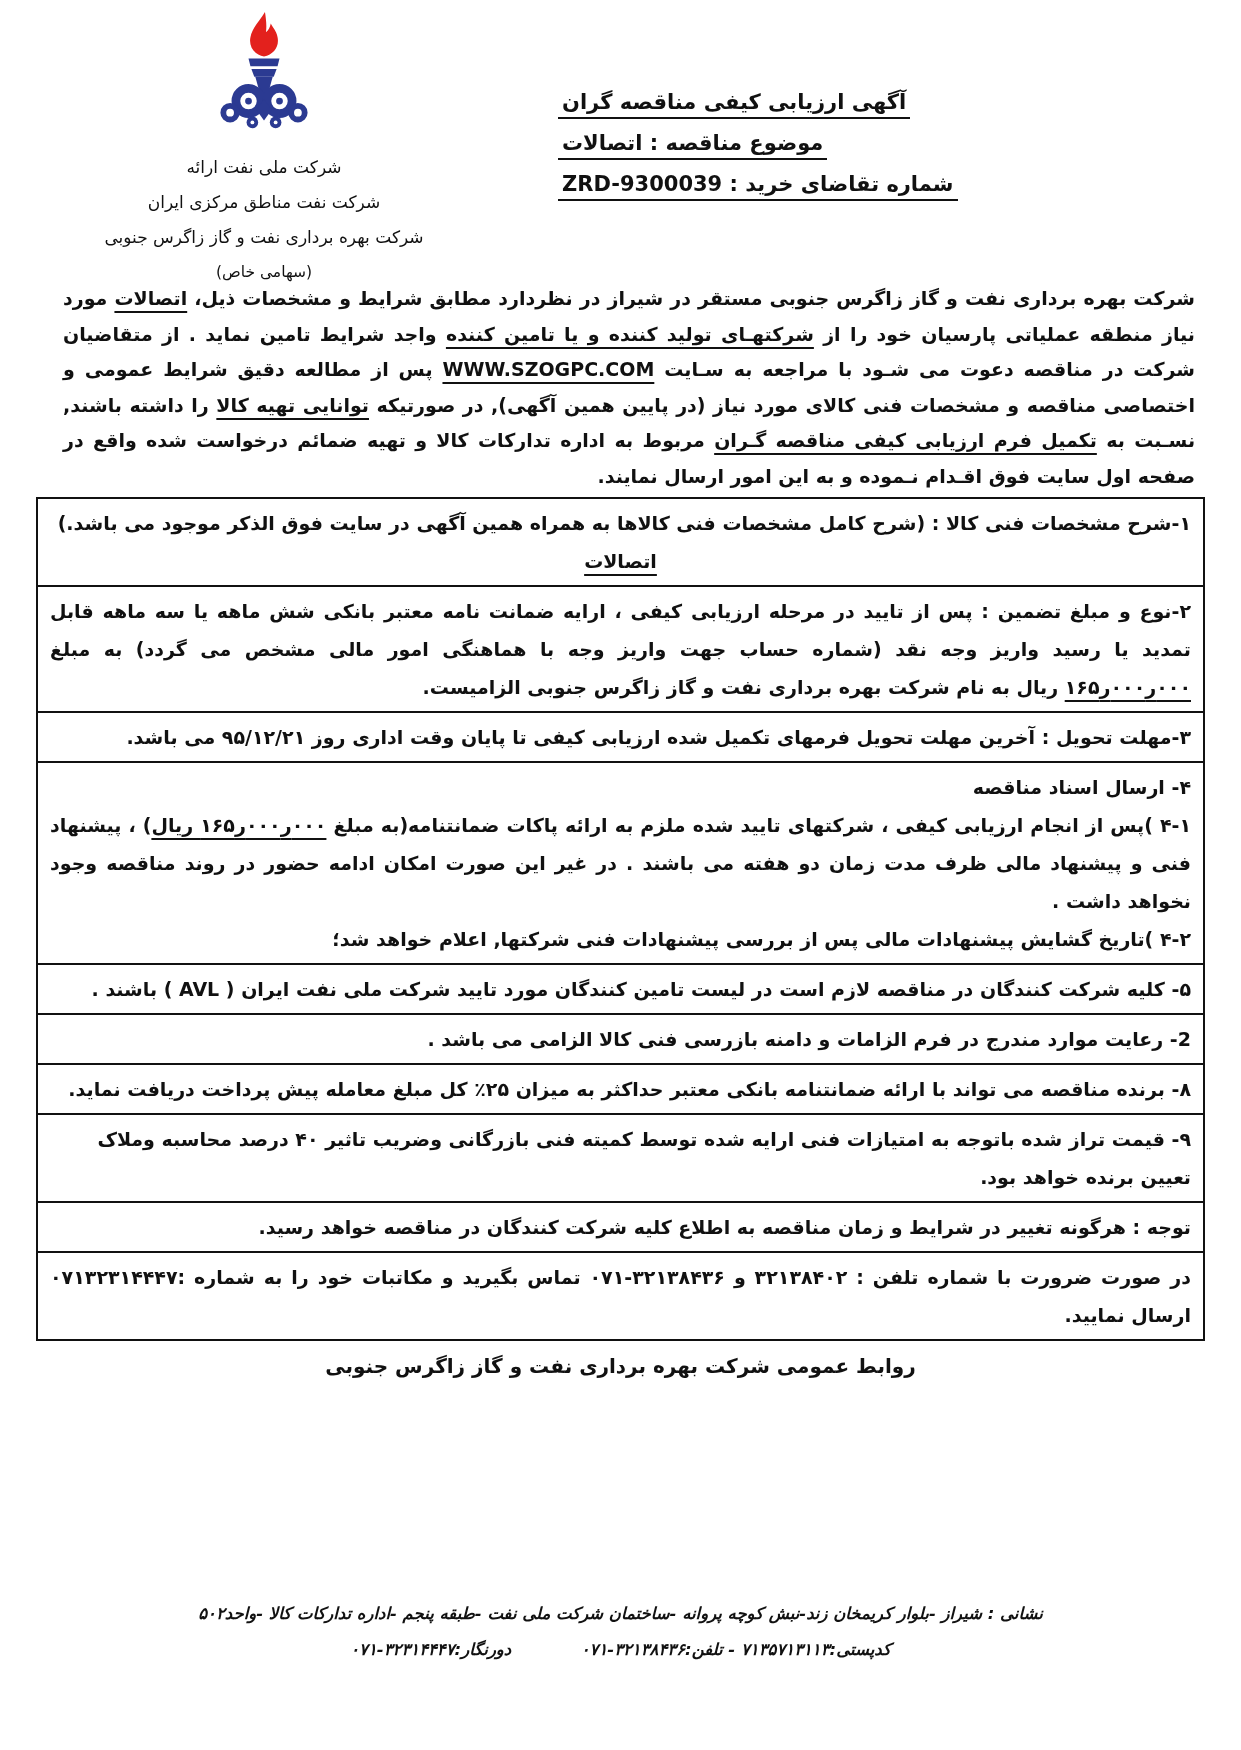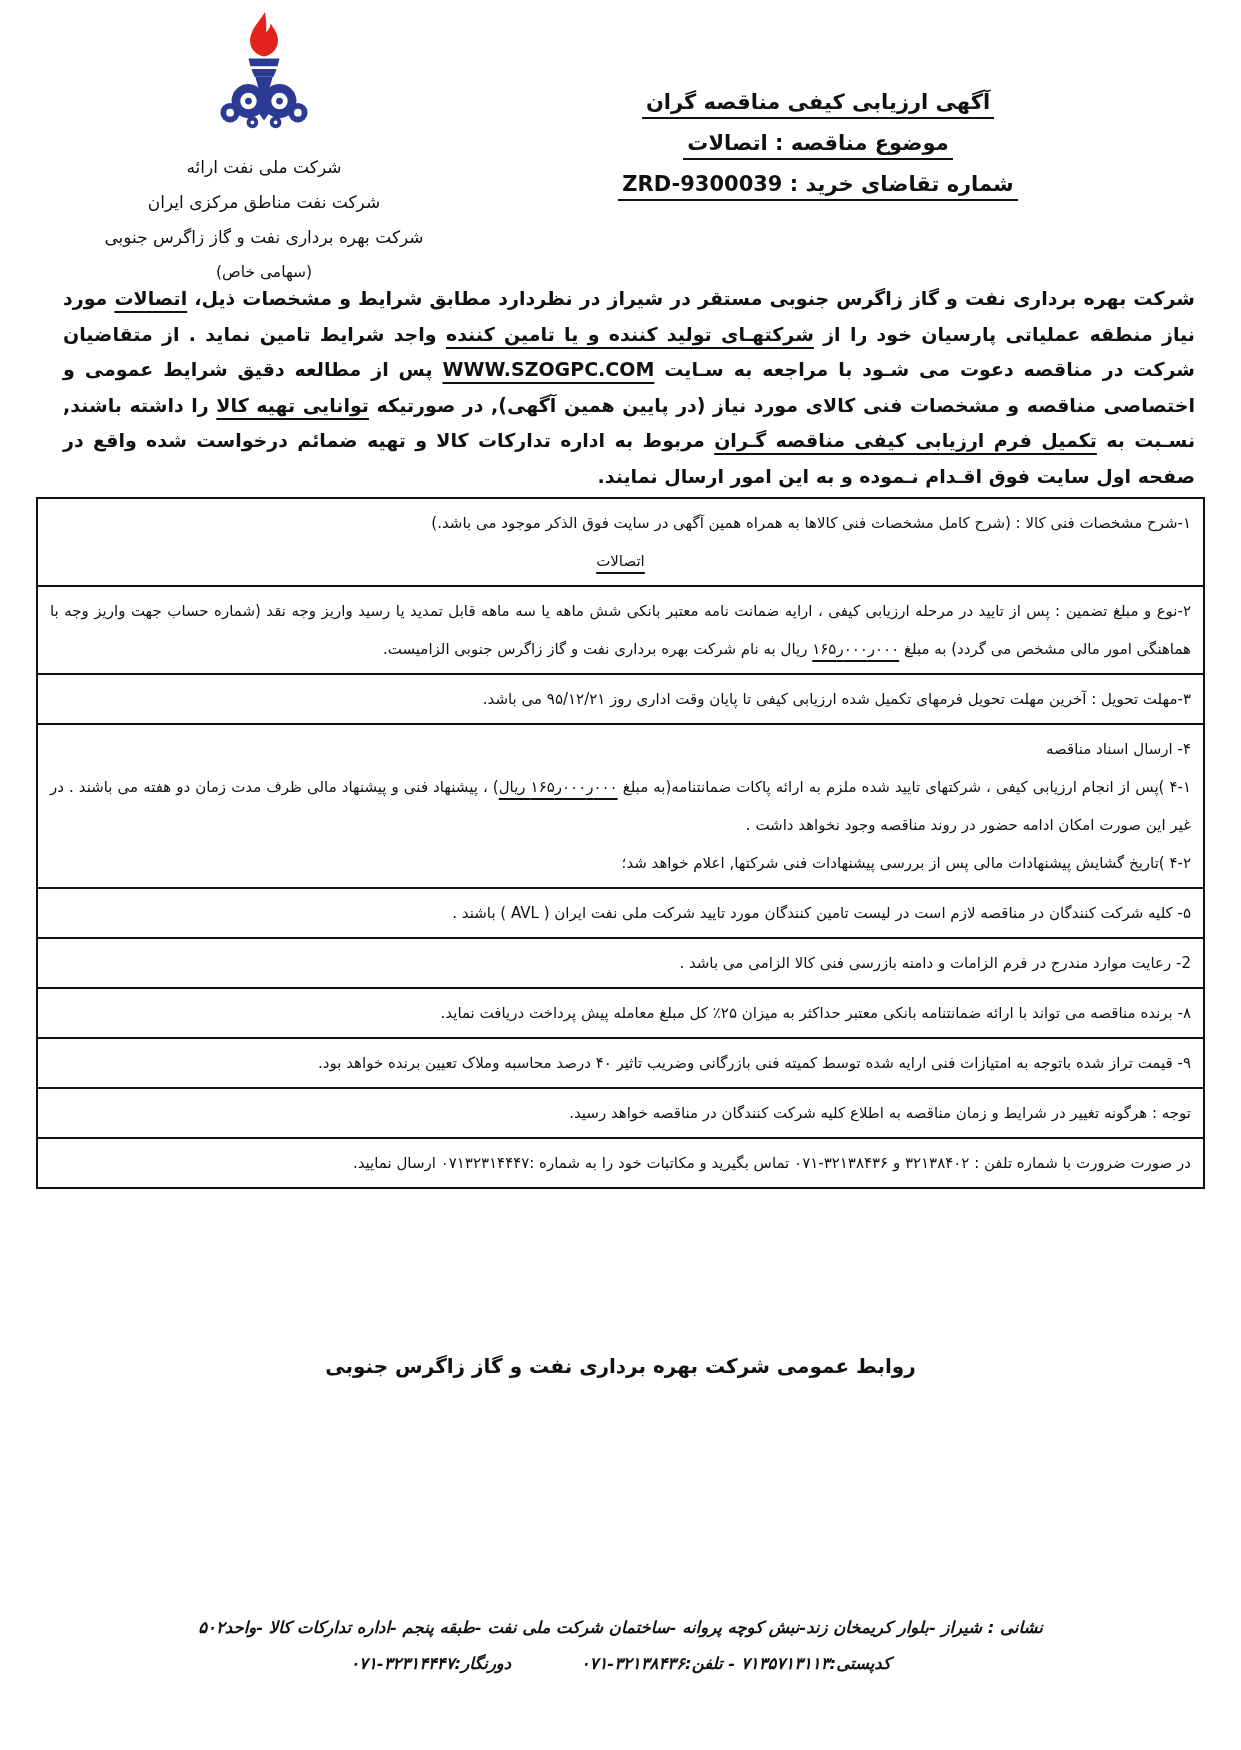--- a/index.html
+++ b/index.html
@@ -20,21 +20,21 @@
     text-align:center;
     font-size:17px; line-height:35px;
     color:var(--ink,#111);
   }
   .logo-wrap { width:100%; text-align:center; margin-bottom:4px; }
   .co-line { white-space:nowrap; }
   .co-small { font-size:15.5px; }
   
   .title-block {
     position:absolute; top:90px; left:558px; width:520px;
-    text-align:center;
+    text-align:left;
     font-weight:bold; font-size:21px;
     color:var(--ink,#111);
   }
   .t-line { height:41px; }
   .tl {
     display:inline-block;
     padding:0 4px 3px 4px;
     border-bottom:2.5px solid var(--ink,#111);
     white-space:nowrap;
   }
@@ -48,21 +48,21 @@
   }
   
   .rules {
     position:absolute; top:497px; left:36px; width:1169px;
     border:2px solid var(--ink,#111);
     background:#fff;
   }
   .row {
     border-bottom:2px solid var(--ink,#111);
     padding:5px 12px;
-    font-weight:normal; font-size:15px; line-height:38px;
+    font-weight:bold; font-size:19px; line-height:38px;
     color:var(--ink,#111);
   }
   .row:last-child { border-bottom:none; }
   .al-right   { text-align:right; }
   .al-center  { text-align:center; }
   .al-justify { text-align:justify; }
   .u {
     text-decoration:underline;
     text-decoration-thickness:2px;
     text-underline-offset:6px;
@@ -74,21 +74,20 @@
     font-weight:bold; font-size:20px;
     color:var(--ink,#111);
   }
   
   .address {
     position:absolute; top:1596px; left:0; right:0;
     text-align:center;
     font-style:italic; font-weight:bold;
     font-size:16.5px; line-height:36px;
     color:var(--ink,#111);
-    margin-top:14px;
   }
   .gap { display:inline-block; width:58px; }
 </style>
 </head>
 <body>
 
 <div class="page">
 
   <div class="company-block">
     <div class="logo-wrap">

